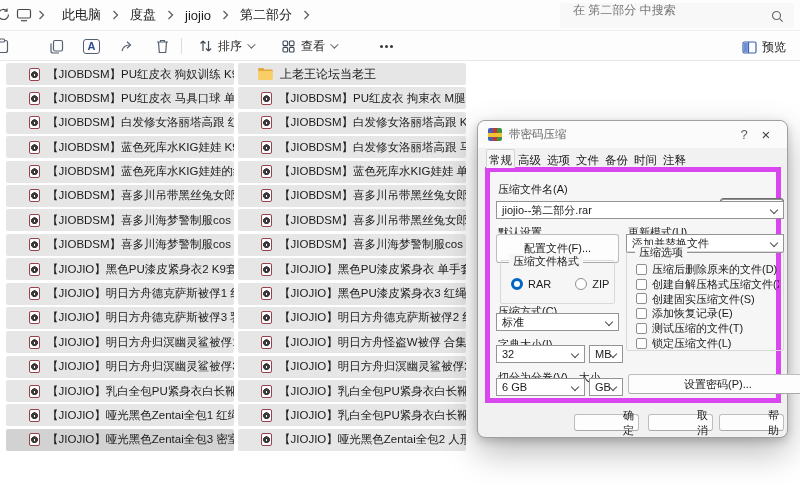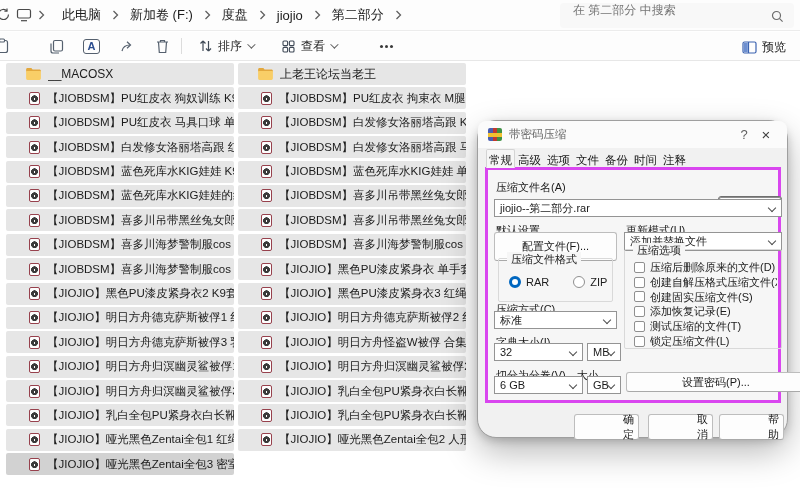--- a/index.html
+++ b/index.html
@@ -36,48 +36,48 @@
   .file-row { height:22px; margin-bottom:2.4px; background:#e6e6e6; border-radius:2px; display:flex; align-items:center; padding-left:23px; gap:7px; overflow:hidden; white-space:nowrap; }
   .file-row.selected { background:#d2d2d2; }
   .row-label { font-size:11.5px; overflow:hidden; white-space:nowrap; flex:1 1 auto; }
   .glyph-folder { display:none; flex:0 0 auto; }
   .glyph-file { display:inline-block; flex:0 0 auto; width:11px; height:13px; background:radial-gradient(circle at 50% 52%, #fff 0 1px, #3a3a3a 1px 3.2px, transparent 3.6px), #fdfdfd; border:1px solid #97414d; border-radius:2px; }
   .file-row.folder .glyph-folder { display:flex; }
   .file-row.folder { padding-left:20px; }
   .file-row.folder .row-label { font-size:12px; }
 
   
-  .dialog { position:absolute; left:477px; top:120px; width:311px; height:318px; background:#f1f1f1; border:1px solid #9f9f9f; border-radius:19px; box-shadow:0 14px 34px rgba(0,0,0,.28), 0 3px 8px rgba(0,0,0,.18); z-index:10; }
+  .dialog { position:absolute; left:477px; top:120px; width:311px; height:318px; background:#f1f1f1; border:1px solid #9f9f9f; border-radius:8px; box-shadow:0 14px 34px rgba(0,0,0,.28), 0 3px 8px rgba(0,0,0,.18); z-index:10; }
   .titlebar { position:absolute; left:0; top:0; right:0; height:27px; background:#fbfbfb; border-radius:8px 8px 0 0; display:flex; align-items:center; padding:0 10px; }
   .winrar-icon { width:14px; height:13px; position:relative; border-radius:2px; overflow:hidden; background:linear-gradient(90deg,#4b5fb0 0 34%, #c1392e 34% 67%, #3f9144 67% 100%); flex:0 0 auto; }
   .winrar-icon::after { content:""; position:absolute; left:0; right:0; top:5px; height:4px; background:#f2c230; }
   .dialog-title { font-size:11.5px; color:#6a6a6a; margin-left:7px; flex:1 1 auto; }
   .title-btn { font-size:13px; color:#5f5f5f; width:22px; text-align:center; cursor:default; }
   .title-btn.close { font-size:15px; color:#3f3f3f; }
 
   .tabs { position:absolute; left:8px; top:28px; height:19px; display:flex; z-index:2; }
   .tab { font-size:11.5px; padding:3px 2px 0; color:#1b1b1b; border:1px solid transparent; }
   .tab.active { background:#f6f6f6; border:1px solid #d4d4d4; border-bottom:1px solid #f6f6f6; border-radius:2px 2px 0 0; }
 
-  .tabpage { position:absolute; left:7px; top:46px; width:296px; height:236px; background:#f6f6f6; border:3px solid #d946ef; }
+  .tabpage { position:absolute; left:7px; top:46px; width:296px; height:236px; background:#f6f6f6; border:5px solid #d946ef; }
   .lbl { position:absolute; font-size:11px; color:#1a1a1a; white-space:nowrap; }
   .btn { position:absolute; background:#fdfdfd; border:1px solid #bdbdbd; border-bottom-color:#a9a9a9; border-radius:3px; font-size:11px; color:#1a1a1a; display:flex; align-items:center; justify-content:center; cursor:default; font-family:inherit; }
   .btn.focused { border-color:#6f6f6f; box-shadow:inset 0 0 0 1px #8d8d8d;margin-top:20px; }
   .combo { position:absolute; background:#fff; border:1px solid #949494; font-size:11px; display:flex; align-items:center; padding:0 16px 0 5px; white-space:nowrap; overflow:hidden; }
   .combo::after { content:""; position:absolute; right:6px; top:5px; width:5px; height:5px; border-right:1.2px solid #4d4d4d; border-bottom:1.2px solid #4d4d4d; transform:rotate(45deg); }
   .group { position:absolute; border:1px solid #d9d9d9; border-radius:2px; }
   .group-label { position:absolute; top:-7px; left:8px; background:#f6f6f6; padding:0 4px; font-size:11px; color:#1a1a1a; white-space:nowrap; }
   .radio-row { position:absolute; left:10px; top:17px; display:flex; gap:24px; }
   .radio-opt { display:flex; align-items:center; gap:5px; font-size:11px; }
   .radio { width:12px; height:12px; border-radius:50%; border:1px solid #8f8f8f; background:#fff; flex:0 0 auto; }
   .radio-opt.selected .radio { border:3.5px solid #0067c0; }
   .check-list { position:absolute; left:9px; top:10px; right:4px; }
   .check-opt { display:flex; align-items:center; gap:5px; font-size:11px; height:14.8px; white-space:nowrap; overflow:hidden; }
   .checkbox { width:11px; height:11px; border:1px solid #8f8f8f; border-radius:2px; background:#fff; flex:0 0 auto; }
-  .footer-btn { width:65px; height:26px;padding-left:44px; }
+  .footer-btn { width:65px; height:17px;padding-left:44px; }
 </style>
 </head>
 <body>
 
 <div class="navbar">
   <span class="refresh-wrap">
     <svg width="15" height="15" viewBox="0 0 15 15">
         <path d="M12.5 7.5a5 5 0 1 1-1.6-3.7" fill="none" stroke="#4a4a4a" stroke-width="1.2"></path>
         <path d="M11 1.5v2.6H8.4" fill="none" stroke="#4a4a4a" stroke-width="1.2"></path>
       </svg>
@@ -89,28 +89,20 @@
       </svg>
   </span>
   <span class="crumb-sep" style="margin-left:4px">
     <svg width="7" height="10" viewBox="0 0 7 10">
         <path d="M1.5 1l4 4-4 4" fill="none" stroke="#5f5f5f" stroke-width="1.3"></path>
       </svg>
   </span>
   <span class="crumbs" style="margin-left:6px">
       <span class="crumb">
     <span class="crumb-label">此电脑</span>
-    <span class="crumb-sep">
-      <svg width="7" height="10" viewBox="0 0 7 10">
-            <path d="M1.5 1l4 4-4 4" fill="none" stroke="#5f5f5f" stroke-width="1.3"></path>
-          </svg>
-    </span>
-  </span>
-      <span class="crumb">
-    <span class="crumb-label">新加卷 (F:)</span>
     <span class="crumb-sep">
       <svg width="7" height="10" viewBox="0 0 7 10">
             <path d="M1.5 1l4 4-4 4" fill="none" stroke="#5f5f5f" stroke-width="1.3"></path>
           </svg>
     </span>
   </span>
       <span class="crumb">
     <span class="crumb-label">度盘</span>
     <span class="crumb-sep">
       <svg width="7" height="10" viewBox="0 0 7 10">
@@ -214,30 +206,20 @@
           <rect x="1" y="1" width="13" height="11" rx="1.5" fill="none" stroke="#3b62b0" stroke-width="1.2"></rect>
           <path d="M6.5 1v11" stroke="#3b62b0" stroke-width="1.2"></path>
           <rect x="1.8" y="1.8" width="4" height="9.4" fill="#6d8fd0"></rect>
         </svg>
     </span>
     <span>预览</span>
   </div>
 </div>
 
 <div class="filelist-col col-left">
-    <div class="file-row folder">
-    <span class="glyph-folder">
-      <svg width="15" height="12" viewBox="0 0 16 13">
-          <path fill="#e3a83e" d="M0 1.5C0 .7.7 0 1.5 0h4.2L7 1.6h7.5c.8 0 1.5.7 1.5 1.5v.9H0z"></path>
-          <path fill="#f9ce67" d="M0 3.2h16v8.3c0 .8-.7 1.5-1.5 1.5h-13C.7 13 0 12.3 0 11.5z"></path>
-        </svg>
-    </span>
-
-    <span class="row-label">__MACOSX</span>
-  </div>
     <div class="file-row file">
 
     <span class="glyph-file"></span>
     <span class="row-label">【JIOBDSM】PU红皮衣 狗奴训练 K9套装放...</span>
   </div>
     <div class="file-row file">
 
     <span class="glyph-file"></span>
     <span class="row-label">【JIOBDSM】PU红皮衣 马具口球 单手套+K9...</span>
   </div>

